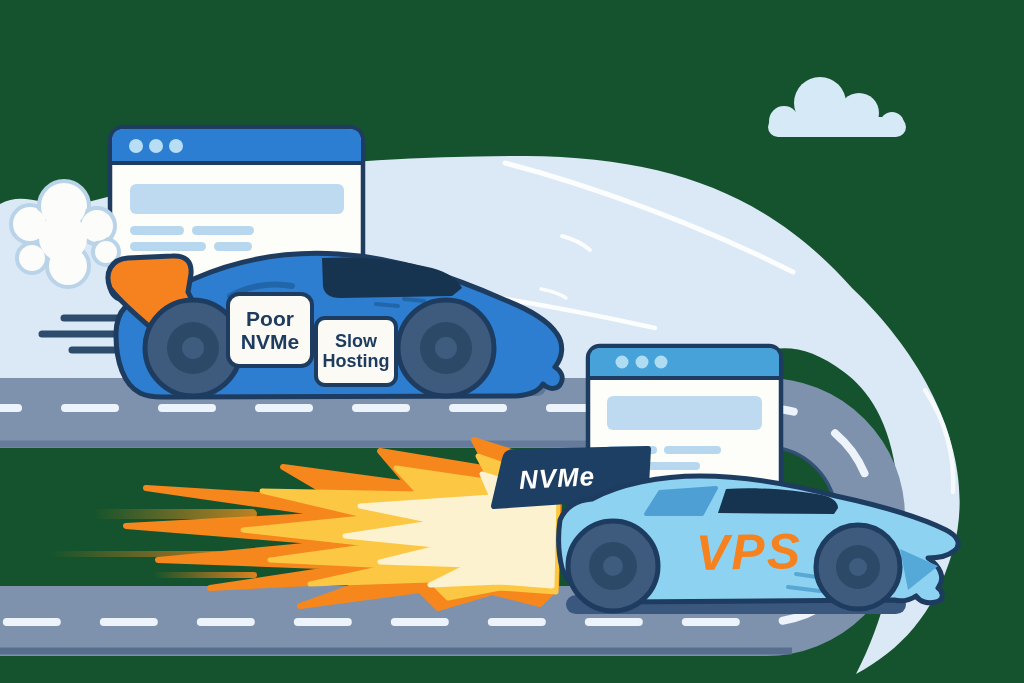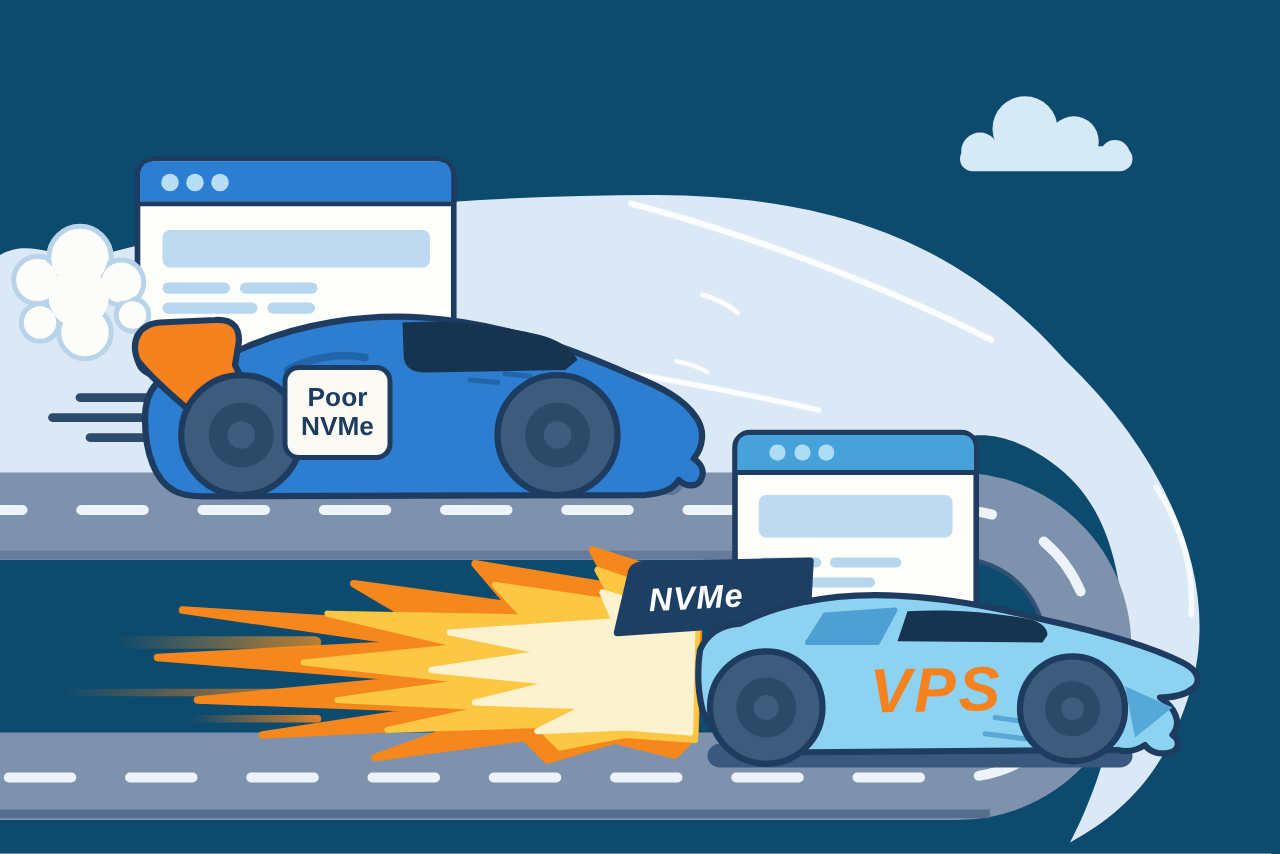--- a/index.html
+++ b/index.html
@@ -1,18 +1,18 @@
 <!DOCTYPE html>
 <html><head>
 <meta charset="utf-8">
 <style>
   html,body{margin:0;padding:0;background:#e8e8e8;}
   #stage{
     position:relative;width:1024px;height:683px;overflow:hidden;
-    background:#0c4a6e;font-family:"Liberation Sans", sans-serif;
+    background:#14532d;font-family:"Liberation Sans", sans-serif;
   }
   #art{position:absolute;left:0;top:0;z-index:1;}
   .overlay{position:absolute;z-index:2;}
   .plate{
     background:#fbfaf4;border:4px solid #1d3c60;border-radius:13px;
     display:flex;flex-direction:column;align-items:center;justify-content:center;
     color:#1d3c60;font-weight:bold;line-height:1.1;text-align:center;
     box-sizing:border-box;
   }
   #plate-poor{left:226px;top:292px;width:88px;height:76px;font-size:21px;}
@@ -210,16 +210,20 @@
   </svg>
 
   <div class="streak" id="streak-1"></div>
   <div class="streak" id="streak-2"></div>
   <div class="streak" id="streak-3"></div>
 
   <div class="overlay plate" id="plate-poor">
     <span>Poor</span>
     <span>NVMe</span>
   </div>
+  <div class="overlay plate" id="plate-slow">
+    <span>Slow</span>
+    <span>Hosting</span>
+  </div>
   <div class="overlay" id="nvme-label">NVMe</div>
   <div class="overlay" id="vps-label">VPS</div>
 
 </div>
 
 </body></html>

